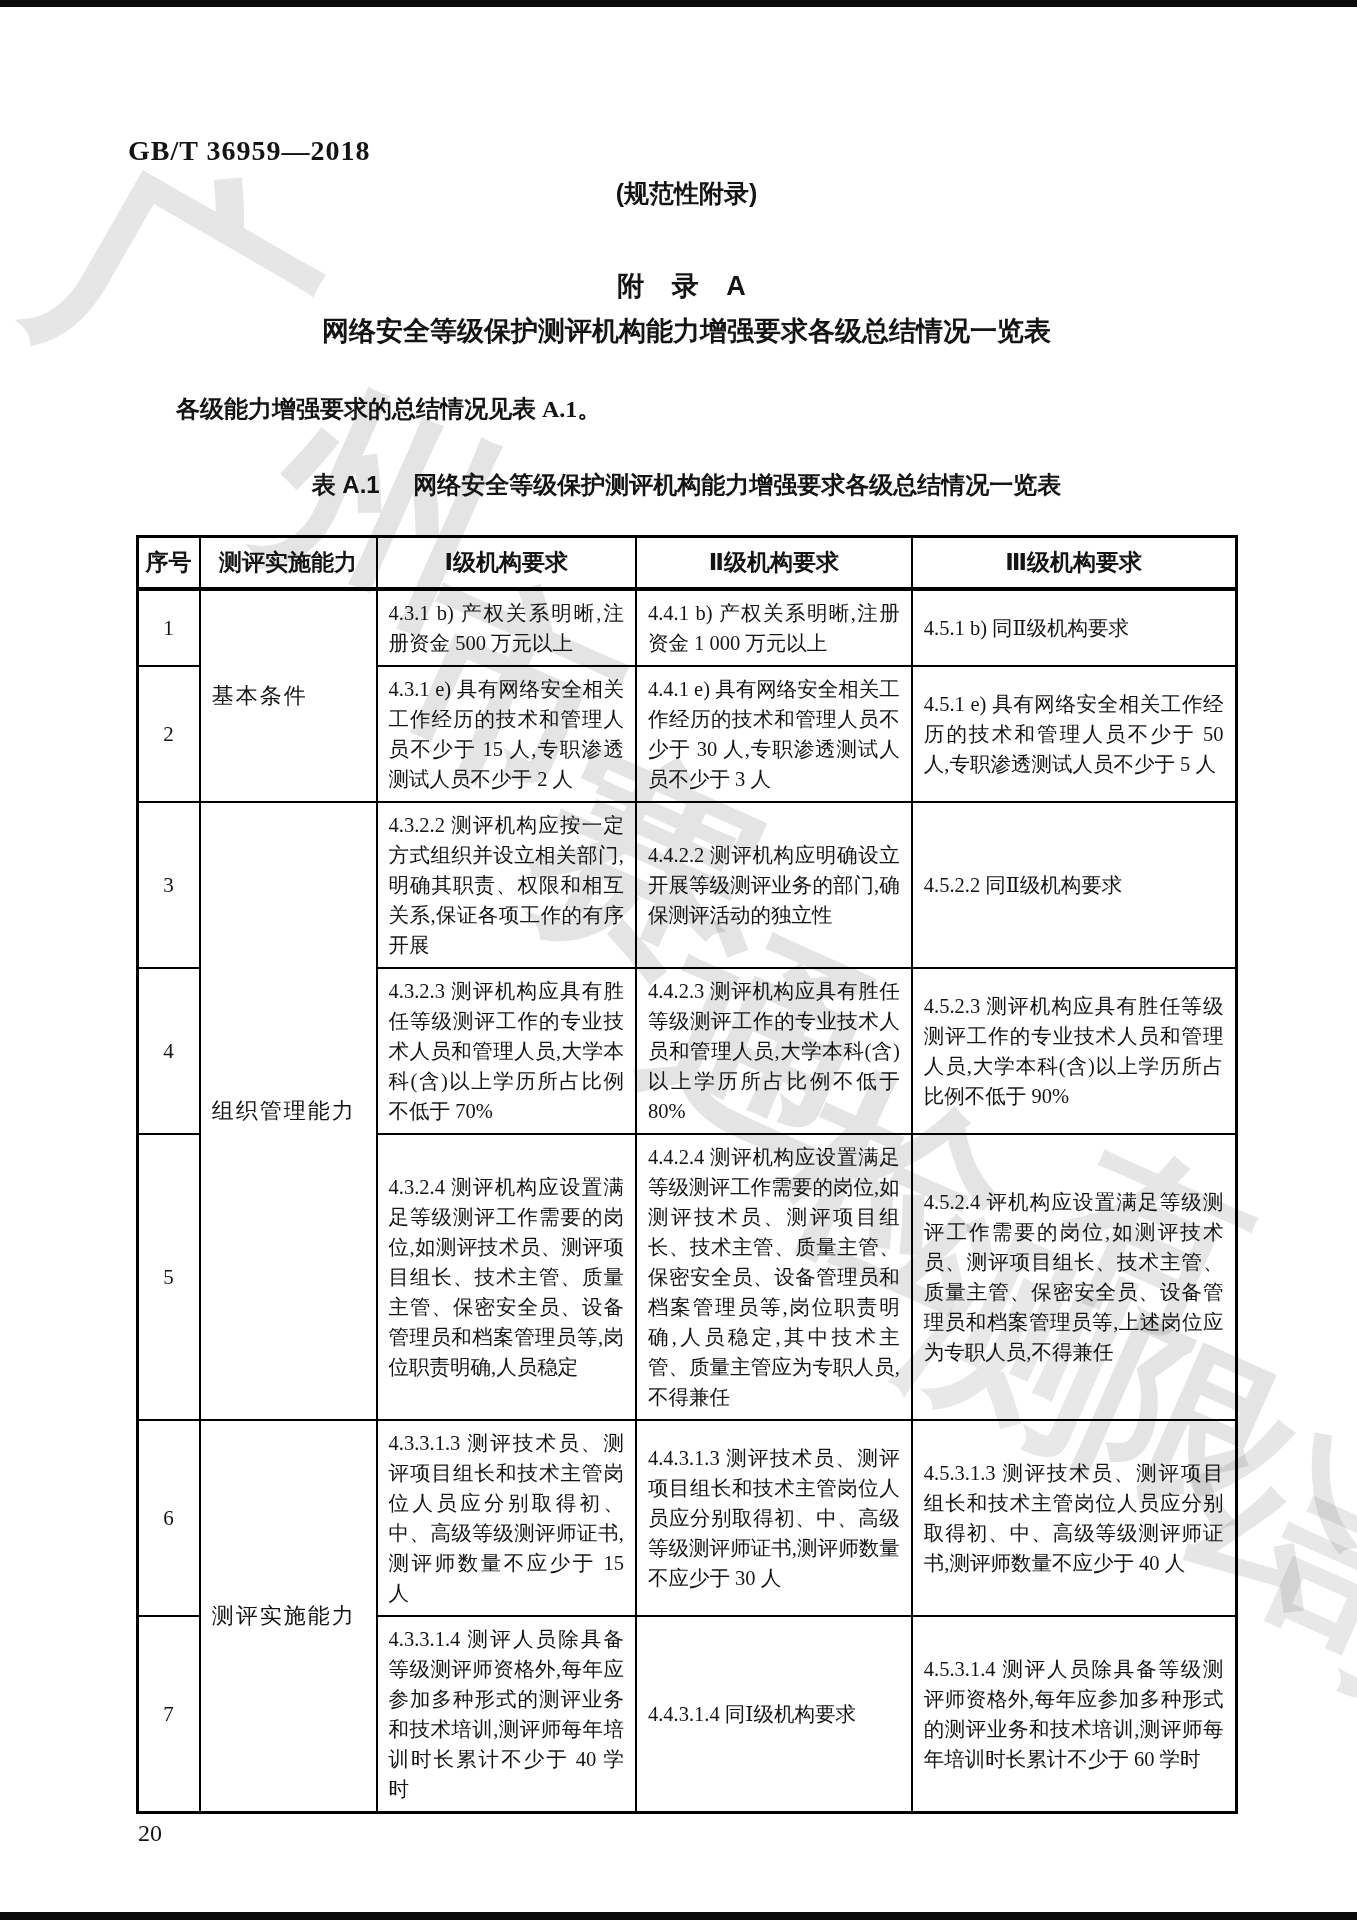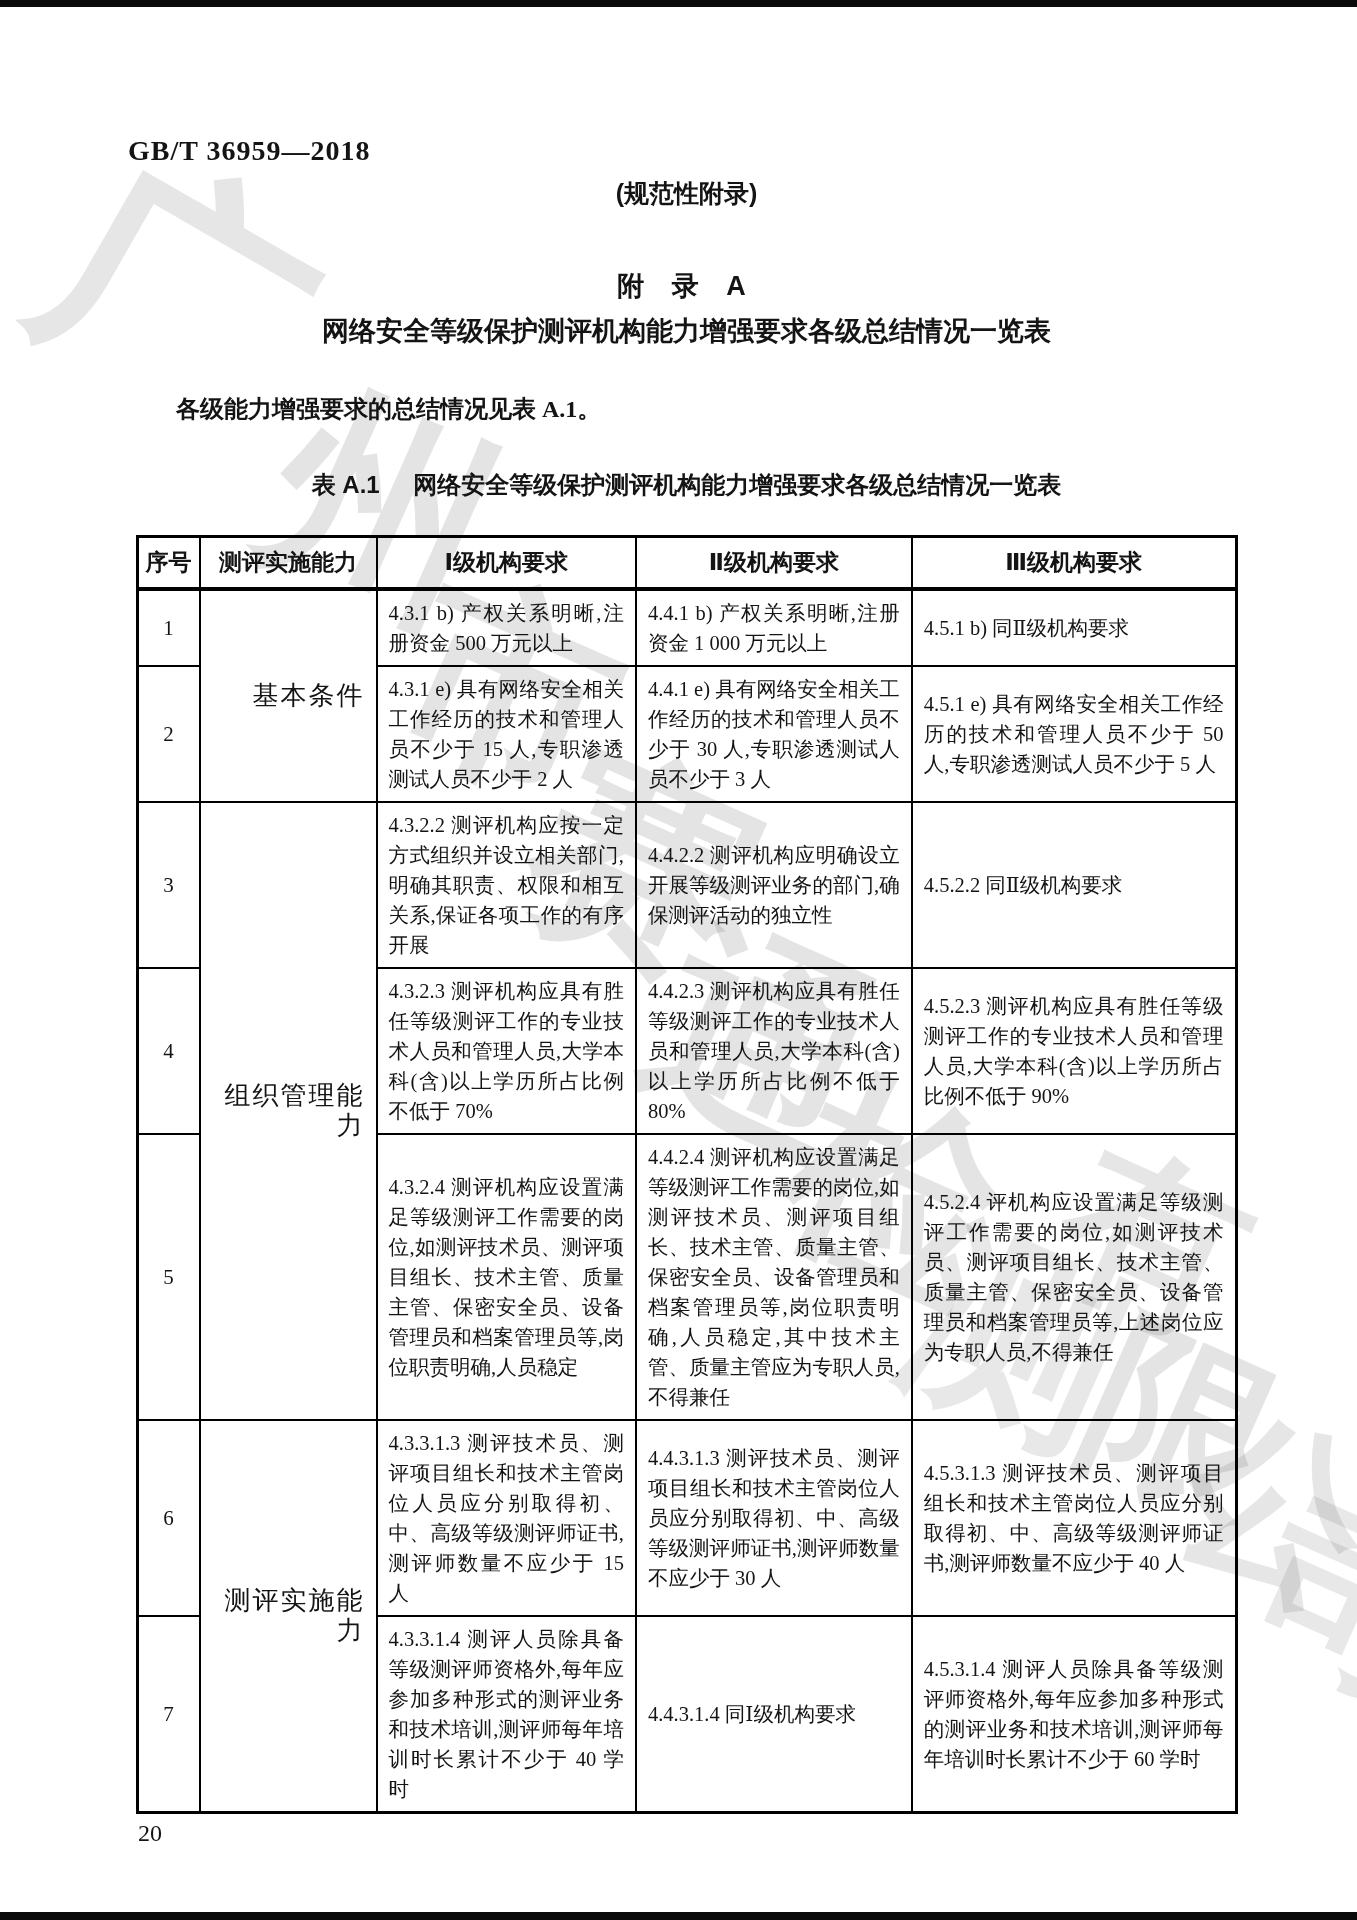--- a/index.html
+++ b/index.html
@@ -100,21 +100,21 @@
     height:52px;
     border-bottom-width:4px;
     padding:4px 6px;
     margin-top:16px;
   }
   .cap-table td{
     font-size:20.5px;
     line-height:30px;
   }
   .cap-table td.seq{text-align:center;font-size:21px;}
-  .cap-table td.grp{text-align:right;font-size:26px;letter-spacing:2px;}
+  .cap-table td.grp{text-align:left;font-size:22px;letter-spacing:2px;}
   .cap-table td.req{
     text-align:justify;
     text-justify:inter-ideograph;
   }
   .page-number{
     position:absolute;left:138px;top:1820px;z-index:1;
     font-size:24px;
   }
 </style>
 </head>

